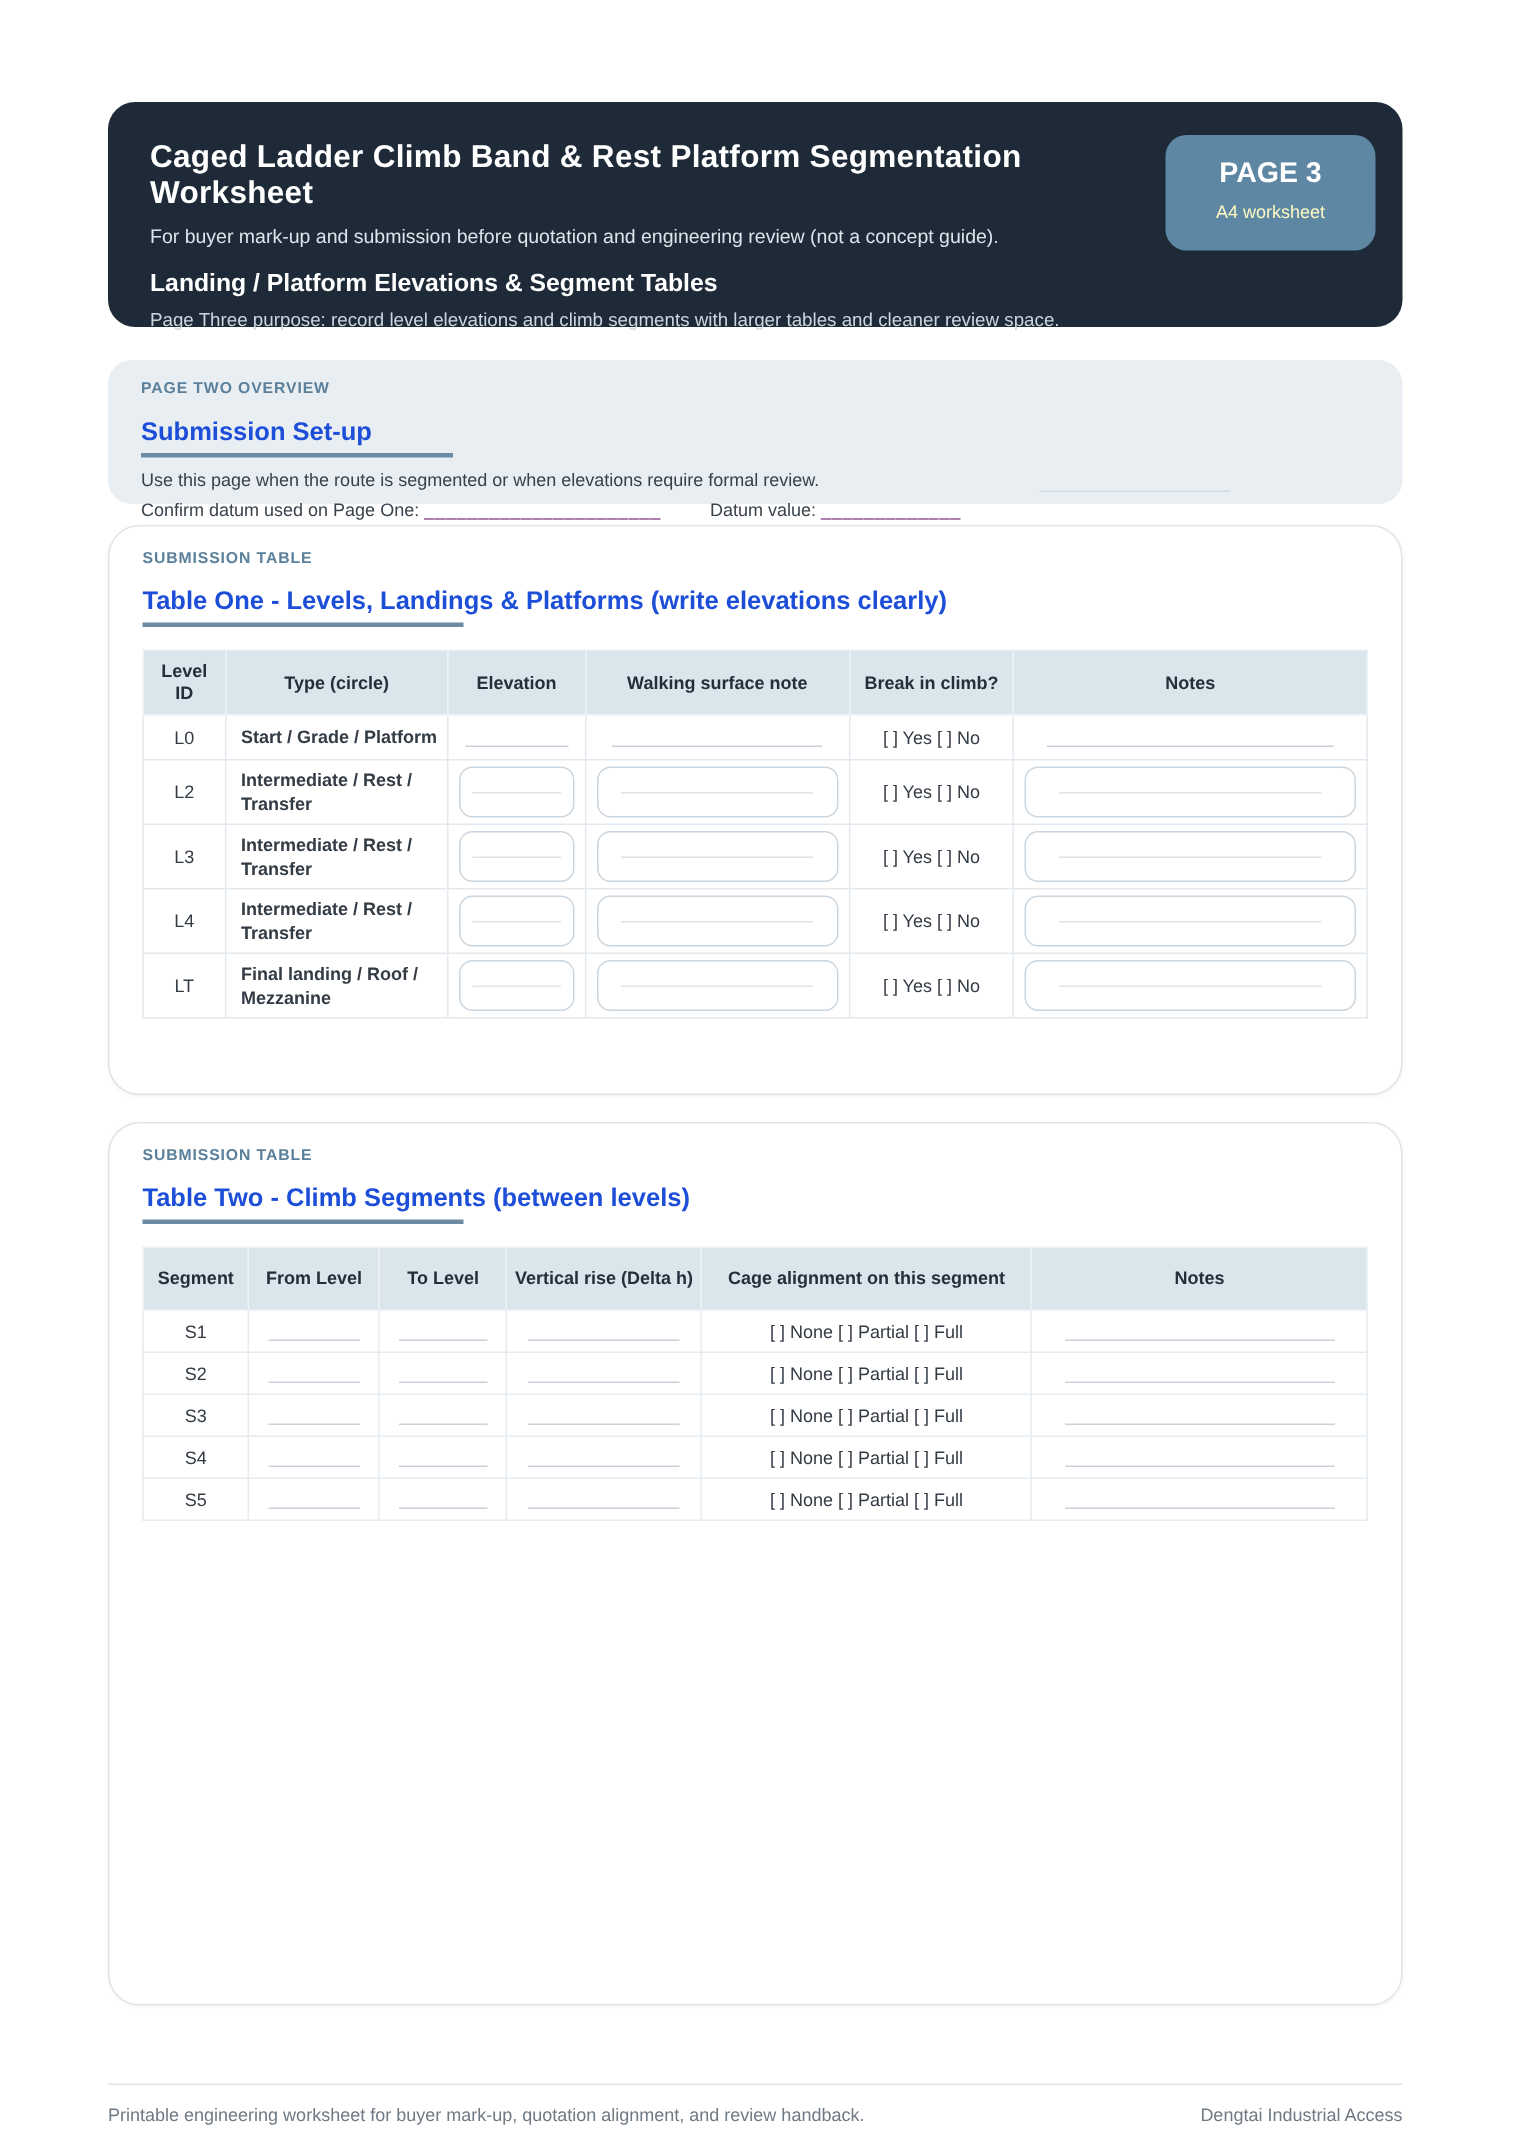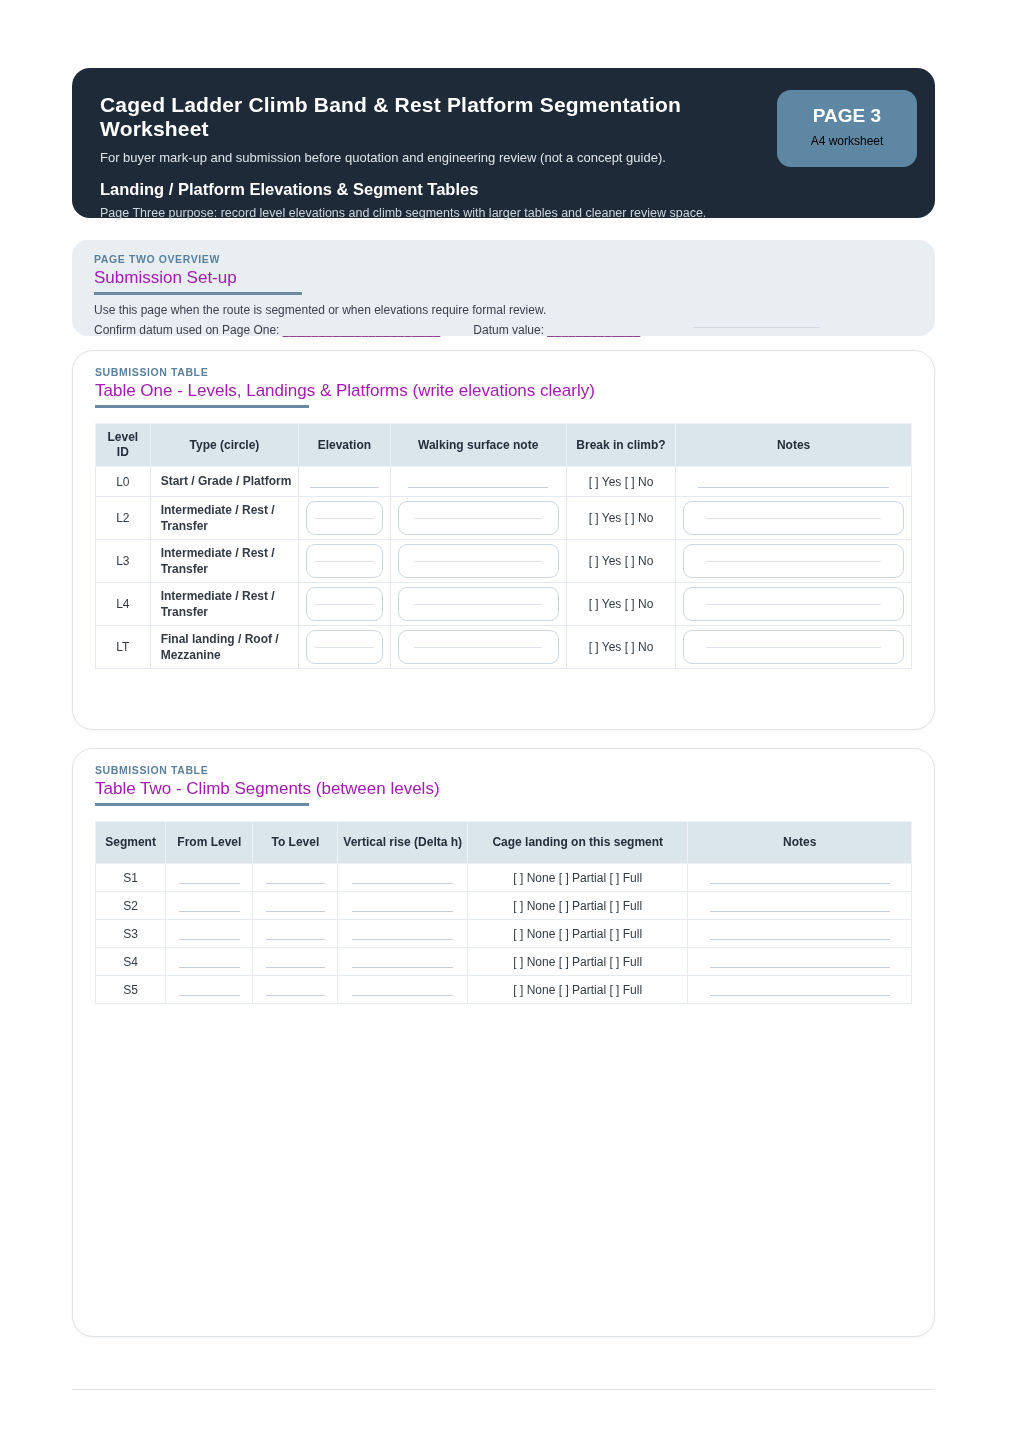--- a/index.html
+++ b/index.html
@@ -20,32 +20,32 @@
   .hero h1 { font-size: 21px; letter-spacing: .2px; }
   .hero .sub { font-size: 13px; color: #dde4eb; margin-top: 9px; }
   .hero h2 { font-size: 16.5px; margin-top: 15px; }
   .hero .purpose { font-size: 12.5px; color: #ccd6df; margin-top: 7px; }
   .badge {
     position: absolute; top: 22px; right: 18px;
     width: 140px; height: 77px; border-radius: 14px;
     background: #5d87a3; text-align: center; padding-top: 15px;
   }
   .badge .pg { font-size: 19px; font-weight: bold; }
-  .badge .pg-sub { font-size: 12px; margin-top: 7px; color: #000000; }
+  .badge .pg-sub { font-size: 12px; margin-top: 7px; color: #fef9c3; }
 
   
   .overview {
     margin-top: 22px; background: #e9eef3; border-radius: 16px;
     height: 96px; padding: 13px 22px; position: relative;
   }
   .eyebrow {
     font-size: 10.5px; font-weight: bold; letter-spacing: .6px;
     color: #5b809b; text-transform: uppercase;
   }
-  .card-title { font-size: 17px; font-weight: normal; color: #a21caf; margin-top: 3px; }
+  .card-title { font-size: 17px; font-weight: bold; color: #1d4ed8; margin-top: 13px; }
   .accent-rule { border-bottom: 3px solid #6a8ba3; width: 208px; margin-top: 4px; }
   .overview .note { font-size: 12px; color: #39424b; margin-top: 8px; }
   .overview .datum { font-size: 12px; color: #39424b; margin-top: 6px; }
   .overview .datum .blank { color: #701a75; letter-spacing: .5px; }
   .overview .datum .gap { display: inline-block; width: 26px; }
   .spare-line {
     position: absolute; right: 115px; bottom: 8px; width: 127px;
     border-top: 1px solid #d2dae1;
   }
 
@@ -237,21 +237,21 @@
         <col style="width:15.9%">
           <col style="width:27.0%">
           <col style="width:27.4%">
       </colgroup>
       <thead>
         <tr>
           <th>Segment</th>
           <th>From Level</th>
           <th>To Level</th>
           <th>Vertical rise (Delta h)</th>
-          <th>Cage landing on this segment</th>
+          <th>Cage alignment on this segment</th>
           <th>Notes</th>
         </tr>
       </thead>
       <tbody>
         <tr>
           <td>S1</td>
           <td>
               <div class="uline narrow"></div>
             </td>
           <td>
@@ -327,14 +327,18 @@
           <td>[ ] None [ ] Partial [ ] Full</td>
           <td>
               <div class="uline"></div>
             </td>
         </tr>
       </tbody>
     </table>
   </div>
 
   <div class="footer-rule"></div>
+  <div class="footer">
+    <span>Printable engineering worksheet for buyer mark-up, quotation alignment, and review handback.</span>
+    <span>Dengtai Industrial Access</span>
+  </div>
 
 </div>
 
 </body></html>

